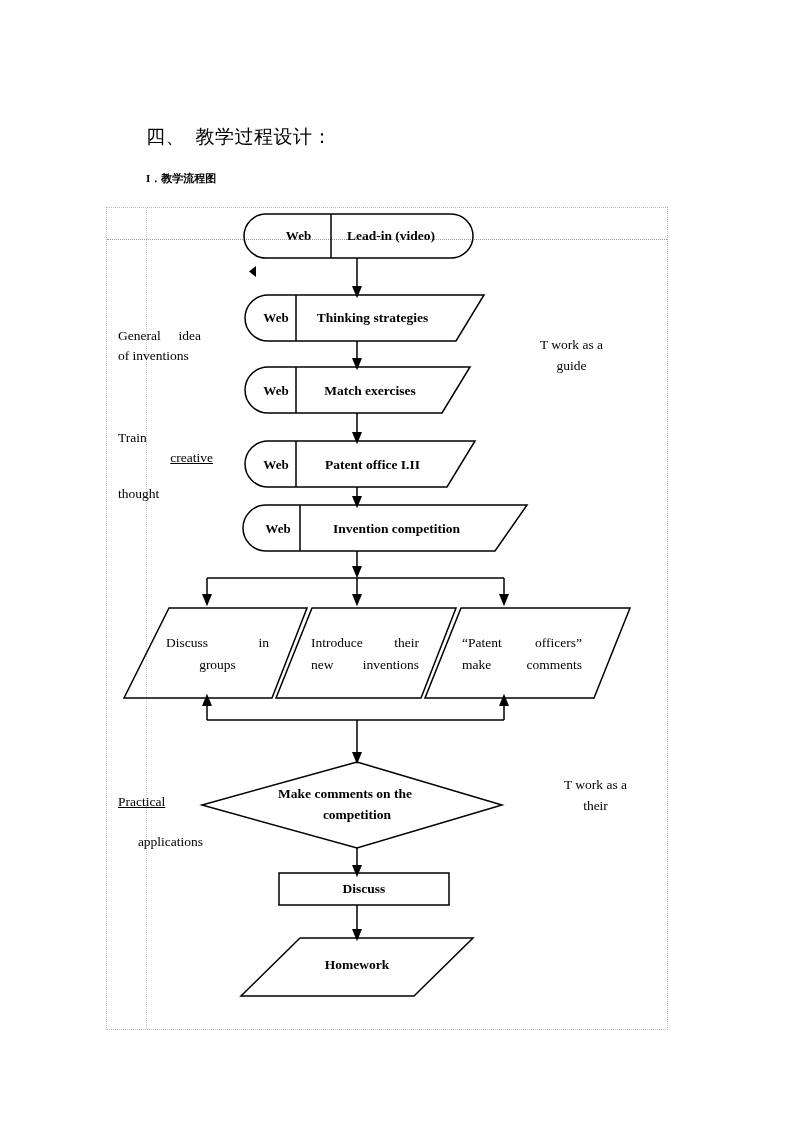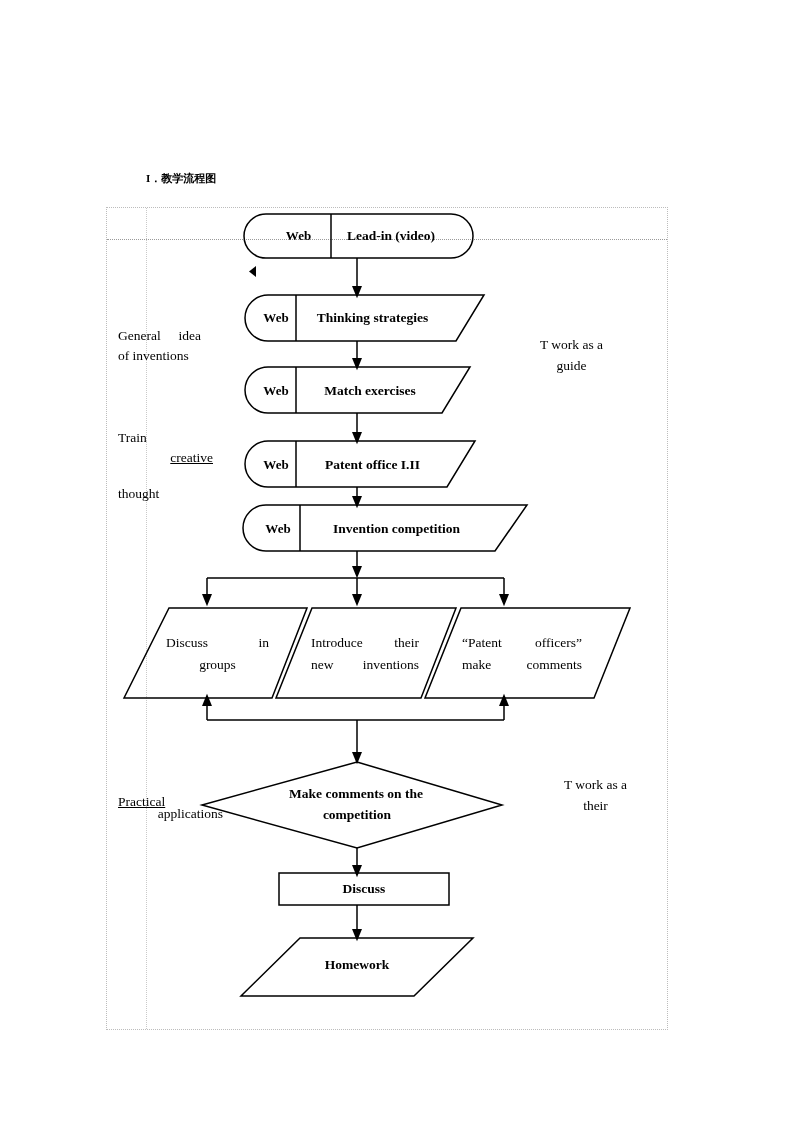--- a/index.html
+++ b/index.html
@@ -45,20 +45,21 @@
   .para-t{font-size:13.5px;line-height:1.55;text-align:justify;text-align-last:justify;}
   .side{font-size:13.5px;line-height:1.5;}
   .side-j{text-align:justify;text-align-last:justify;}
   .side-c{text-align:center;}
 </style>
 </head>
 <body>
 
 <div class="page">
 
+  <div class="h-main">四、  教学过程设计：</div>
   <div class="h-sub">I．教学流程图</div>
 
   <div class="frame"></div>
   <div class="vguide"></div>
   <div class="hguide"></div>
 
   <svg class="chart" viewBox="0 0 800 1132">
     <defs>
       <marker id="ar" markerWidth="9" markerHeight="9" refX="4.2" refY="4" orient="auto">
         <path d="M0,0.6 L8.4,4 L0,7.4 z" fill="#000"></path>
@@ -135,36 +136,36 @@
 
   <div class="lbl para-t" style="left:166px;top:633px;width:103px;">Discuss   in</div>
   <div class="lbl para-t" style="left:166px;top:655px;width:103px;text-align:center;text-align-last:center;">groups</div>
 
   <div class="lbl para-t" style="left:311px;top:633px;width:108px;">Introduce  their</div>
   <div class="lbl para-t" style="left:311px;top:655px;width:108px;">new inventions</div>
 
   <div class="lbl para-t" style="left:462px;top:633px;width:120px;">“Patent  officers”</div>
   <div class="lbl para-t" style="left:462px;top:655px;width:120px;">make   comments</div>
 
-  <div class="lbl node-t" style="left:256px;top:786px;width:200px;">Make comments on the</div>
+  <div class="lbl node-t" style="left:245px;top:786px;width:200px;">Make comments on the</div>
   <div class="lbl node-t" style="left:257px;top:807px;width:200px;">competition</div>
 
   <div class="lbl node-t" style="left:279px;top:881px;width:170px;">Discuss</div>
 
   <div class="lbl node-t" style="left:272px;top:957px;width:170px;">Homework</div>
 
   <div class="lbl side side-j" style="left:118px;top:326px;width:83px;">General  idea</div>
   <div class="lbl side" style="left:118px;top:346px;width:95px;text-align:left;">of inventions</div>
 
   <div class="lbl side" style="left:118px;top:428px;width:95px;text-align:left;">Train</div>
   <div class="lbl side" style="left:118px;top:448px;width:95px;text-align:right;text-decoration:underline;">creative</div>
   <div class="lbl side" style="left:118px;top:470px;width:95px;text-align:left;margin-top:14px;">thought</div>
 
   <div class="lbl side" style="left:118px;top:792px;width:105px;text-align:left;text-decoration:underline;">Practical</div>
-  <div class="lbl side" style="left:118px;top:804px;width:105px;text-align:right;">applications</div>
+  <div class="lbl side" style="left:118px;top:832px;width:105px;text-align:center;">applications</div>
 
   <div class="lbl side side-c" style="left:524px;top:335px;width:95px;">T work as a</div>
   <div class="lbl side side-c" style="left:524px;top:356px;width:95px;">guide</div>
 
   <div class="lbl side side-c" style="left:548px;top:775px;width:95px;">T work as a</div>
   <div class="lbl side side-c" style="left:548px;top:796px;width:95px;">their</div>
 
 </div>
 
 </body></html>

